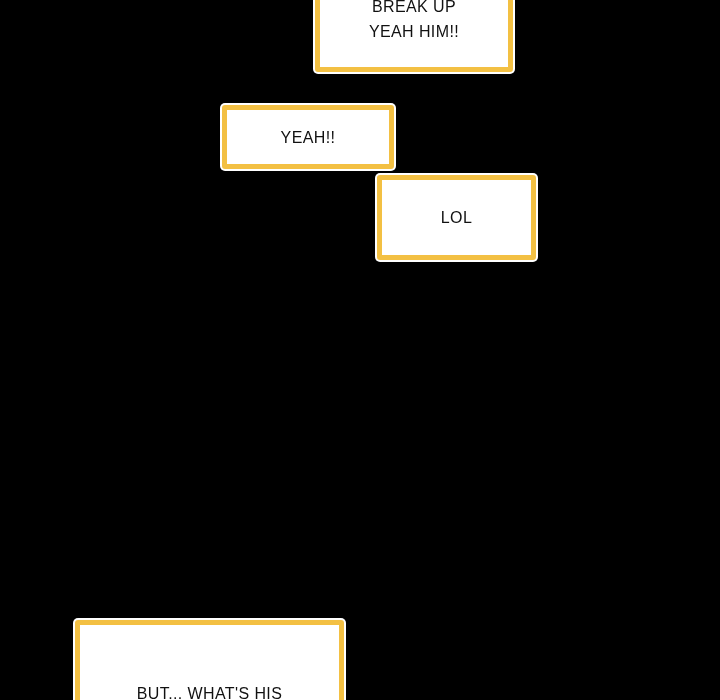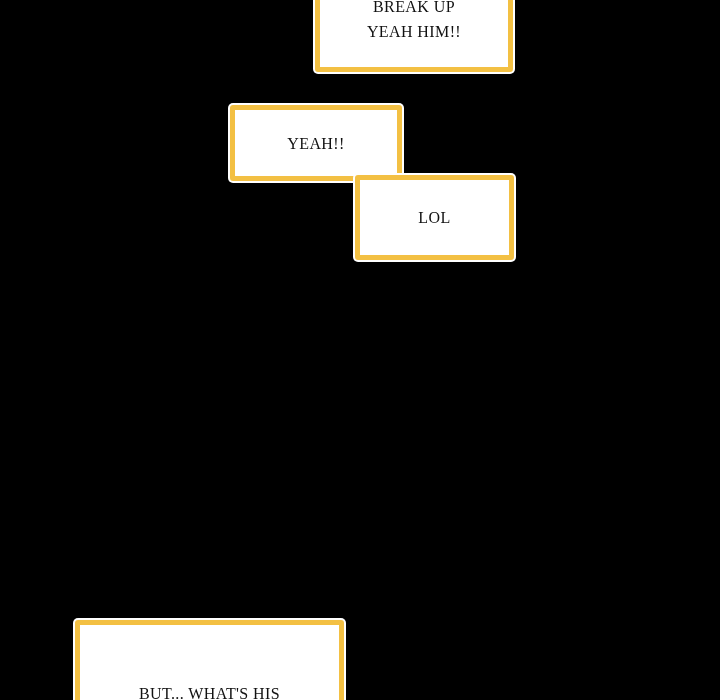--- a/index.html
+++ b/index.html
@@ -6,21 +6,21 @@
     margin: 0;
     padding: 0;
     background: #000000;
   }
   .canvas {
     position: relative;
     width: 720px;
     height: 700px;
     background: var(--background, #000000);
     overflow: hidden;
-    font-family: Liberation Serif, serif;
+    font-family: Liberation Sans, sans-serif;
     border-radius: 10px;
   }
   .bubble {
     position: absolute;
     box-sizing: border-box;
     background: var(--bubble_fill, #ffffff);
     border: 5px solid var(--bubble_border, #f3c043);
     border-radius: 3px;
     box-shadow: 0 0 0 2px #ffffff;
     display: flex;
@@ -38,27 +38,27 @@
     white-space: nowrap;
   }
   
   .bubble-break-up {
     left: 315px;
     top: -34px;
     width: 198px;
     height: 106px;
   }
   .bubble-yeah {
-    left: 230px;
+    left: 222px;
     top: 105px;
     width: 172px;
-    height: 76px;
+    height: 64px;
   }
   .bubble-lol {
-    left: 355px;
+    left: 377px;
     top: 175px;
     width: 159px;
     height: 85px;
   }
   .bubble-but-whats-his {
     left: 75px;
     top: 620px;
     width: 269px;
     height: 160px;
     justify-content: flex-start;

